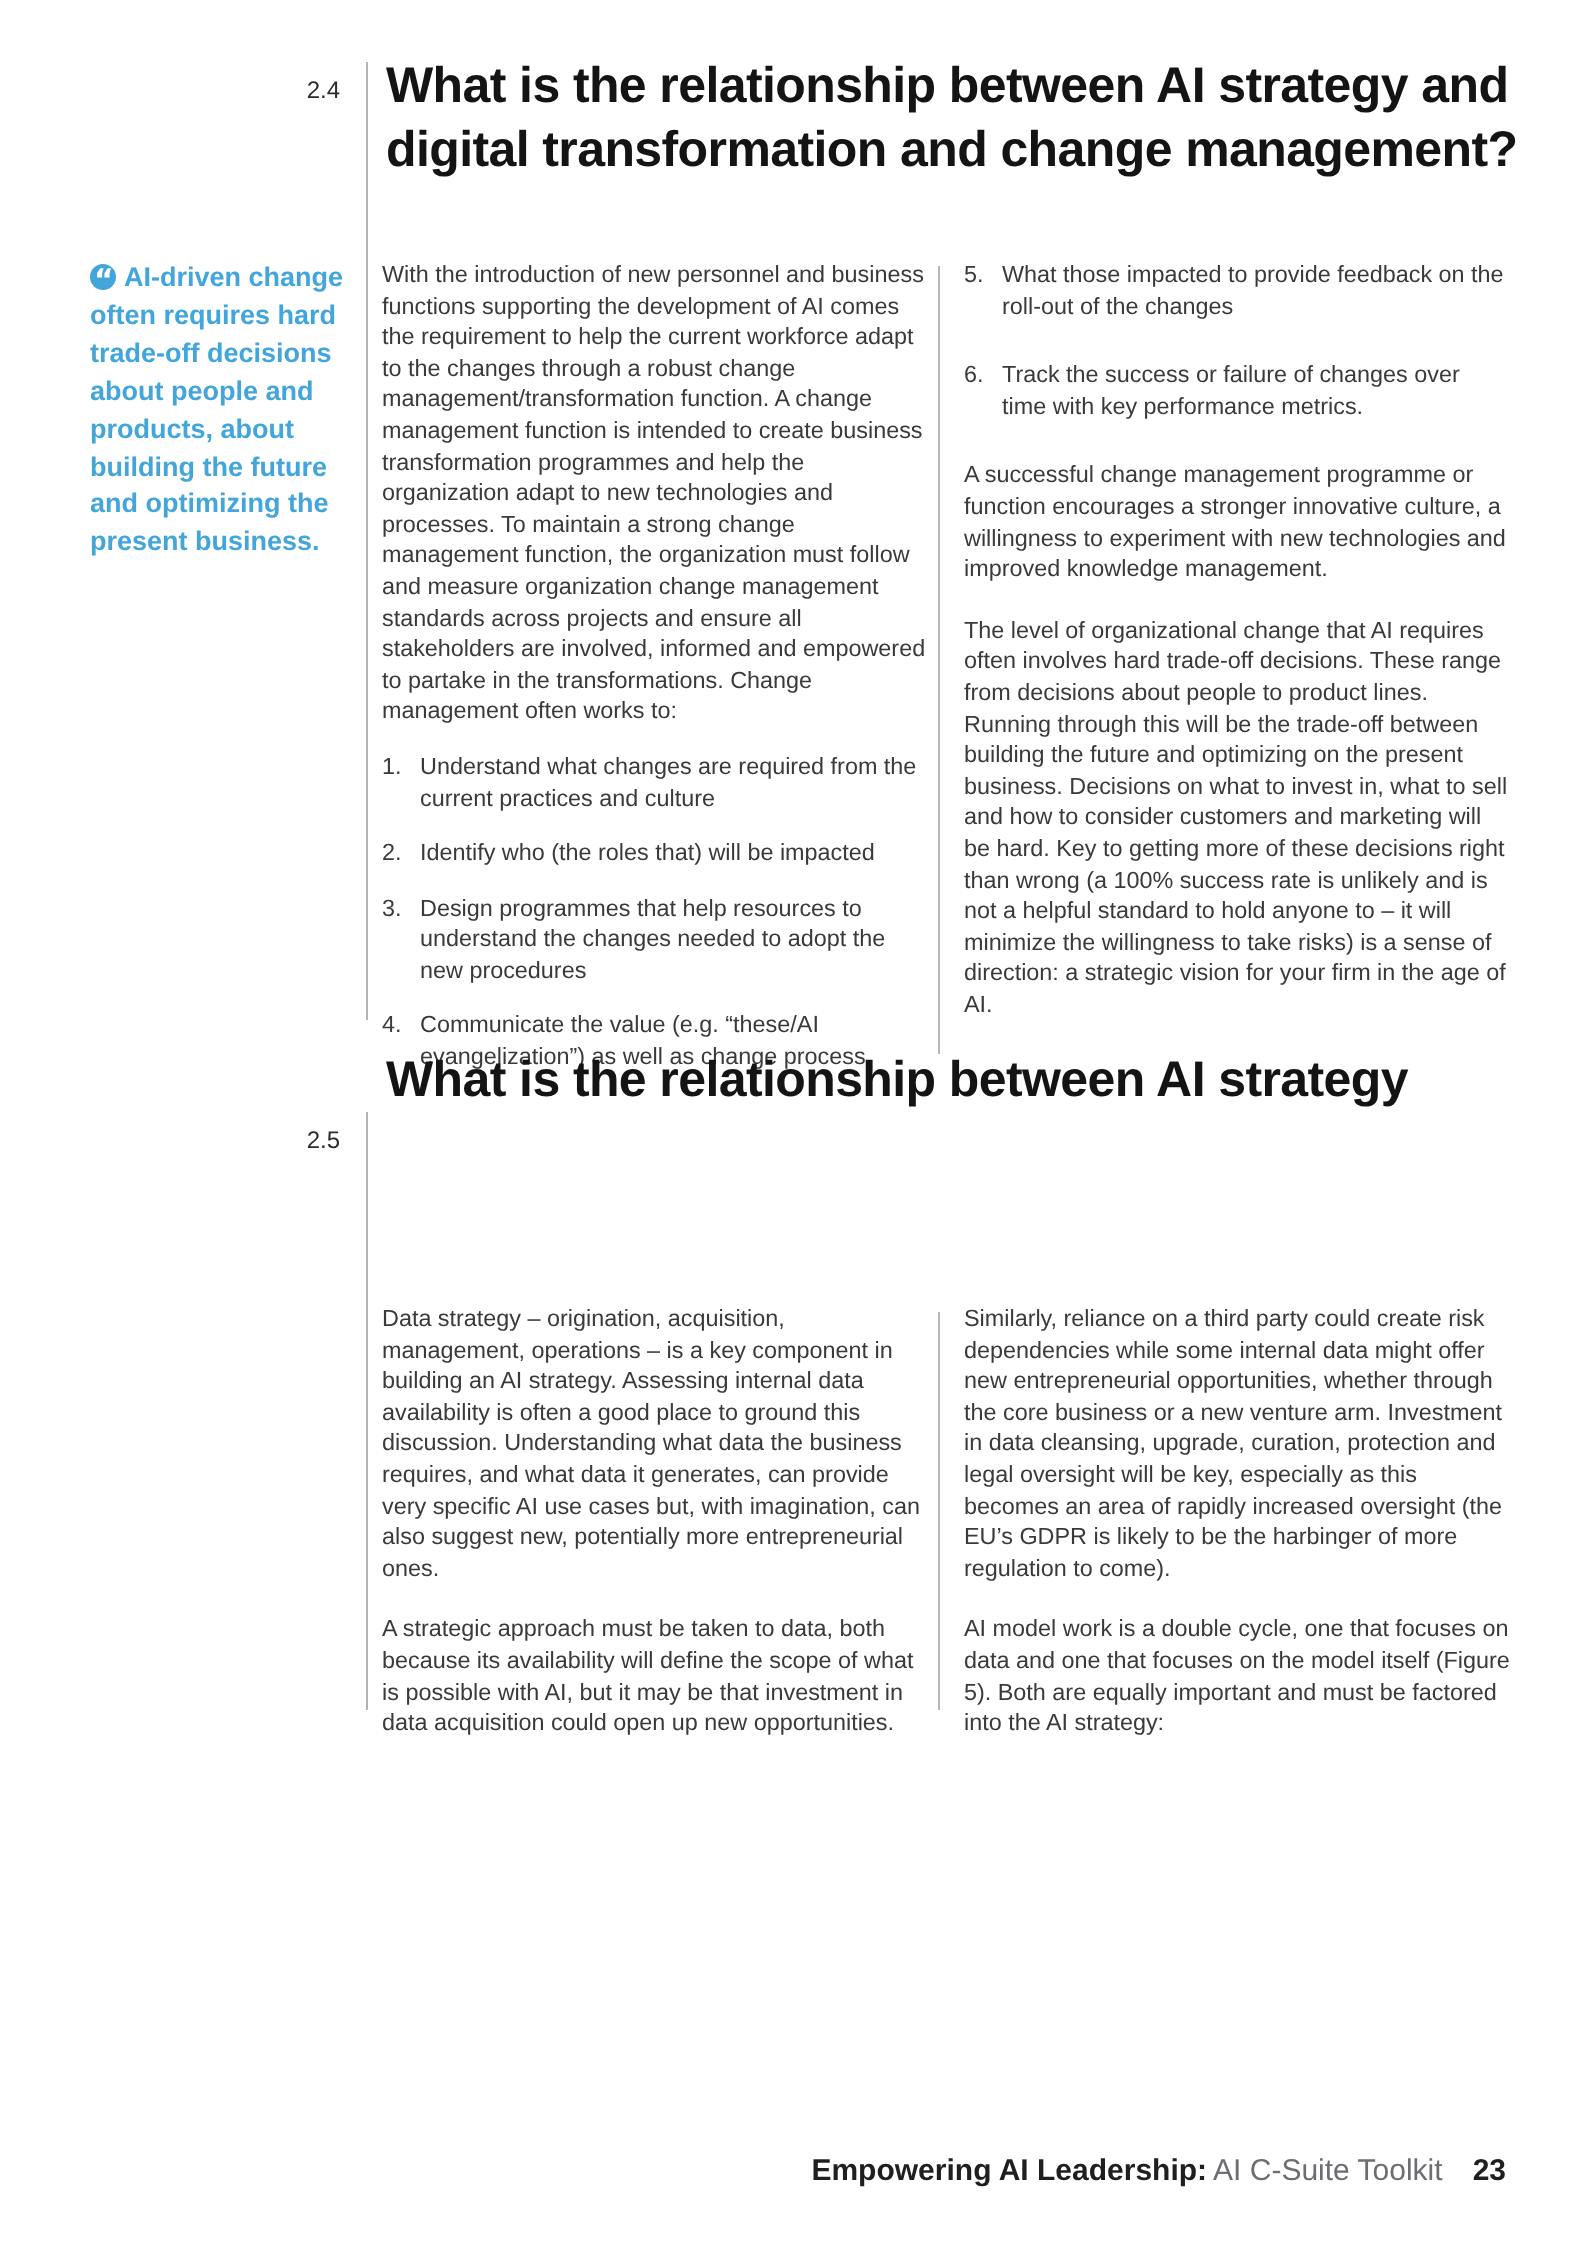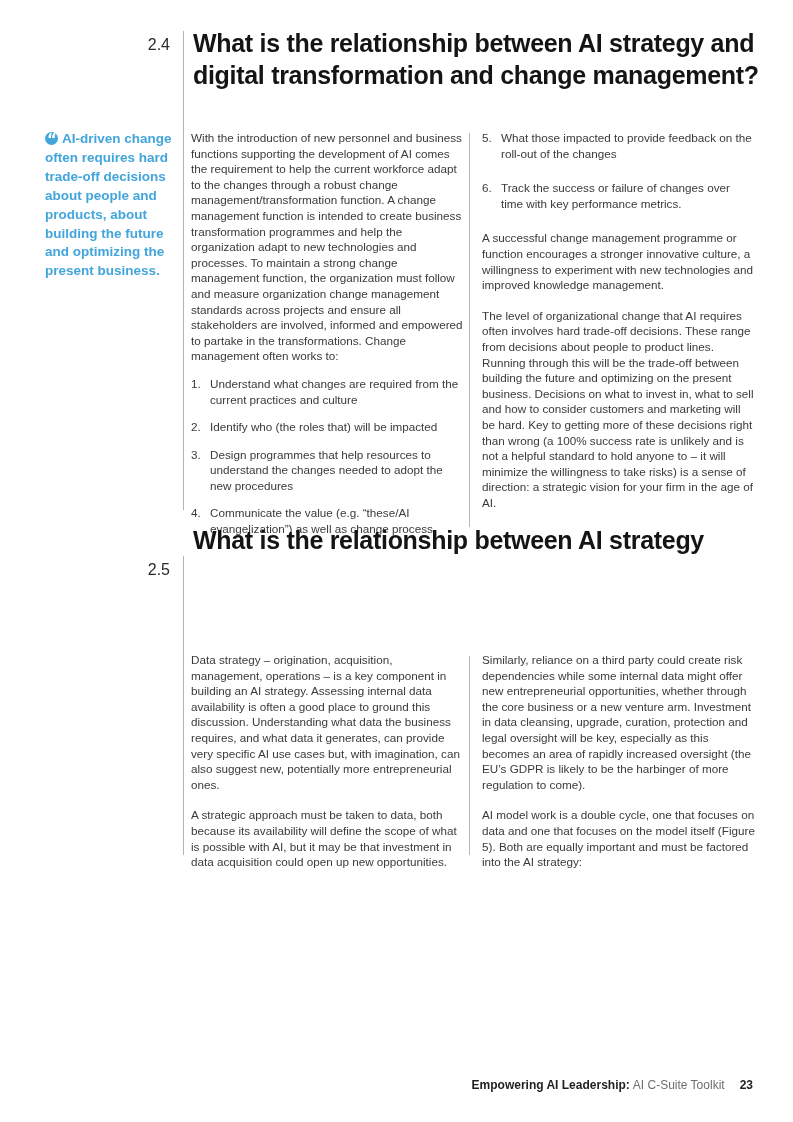--- a/index.html
+++ b/index.html
@@ -4,21 +4,21 @@
 <style>
   html, body { margin:0; padding:0; background:#ffffff; }
   .page {
     position:relative; width:793px; height:1122px; background:#ffffff;
     font-family:"Liberation Sans", sans-serif; overflow:hidden;
     margin:0 auto;
   }
   
   .sec-num {
     position:absolute; left:128px; width:42px; text-align:right;
-    font-size:16px; line-height:24px; color:#2b2b2b; font-weight:400;
+    font-size:12px; line-height:24px; color:#2b2b2b; font-weight:400;
   }
   #sec24-num { top:33px; }
   #sec25-num { top:558px; }
   
   .rule { position:absolute; left:183px; width:1px; background:#b3b3b3; }
   #sec24-rule { top:31px; height:479px; }
   #sec25-rule { top:556px; height:299px; }
   
   .title {
     position:absolute; left:193px; font-weight:700; font-size:25px;
@@ -55,21 +55,21 @@
   #sec24-div { top:133px; height:394px; }
   #sec25-div { top:656px; height:199px; }
   
   .num-item { display:flex; margin-bottom:12px; }
   .num-item.wide { margin-bottom:19px; }
   .num-item .n { flex:0 0 19px; }
   .num-item .t { flex:1; }
   
   .footer {
     position:absolute; top:1079px; right:40px;
-    font-size:12px; line-height:13px; color:#6d6e71; white-space:nowrap;
+    font-size:15px; line-height:13px; color:#6d6e71; white-space:nowrap;
   }
   .footer .b  { font-weight:700; color:#1f1f1f; }
   .footer .r  { margin-left:3px; }
   .footer .pn { font-weight:700; color:#1f1f1f; margin-left:15px; }
 </style>
 </head>
 <body>
 
 <div class="page">
 

